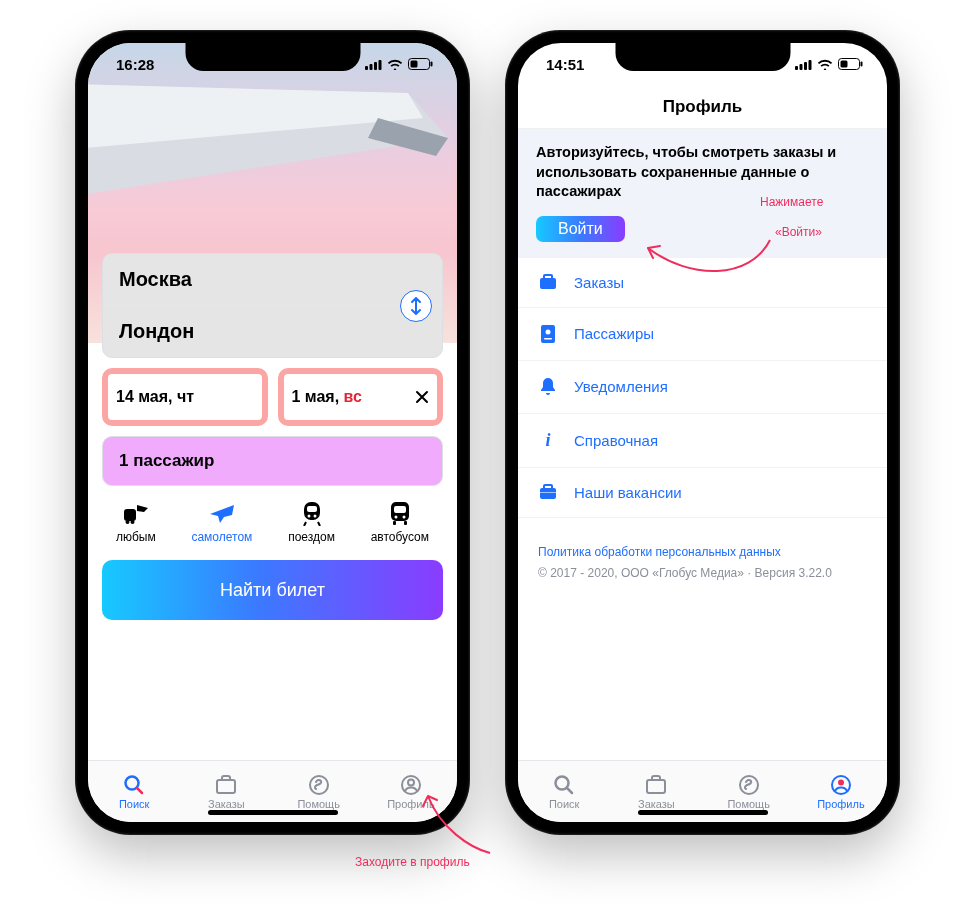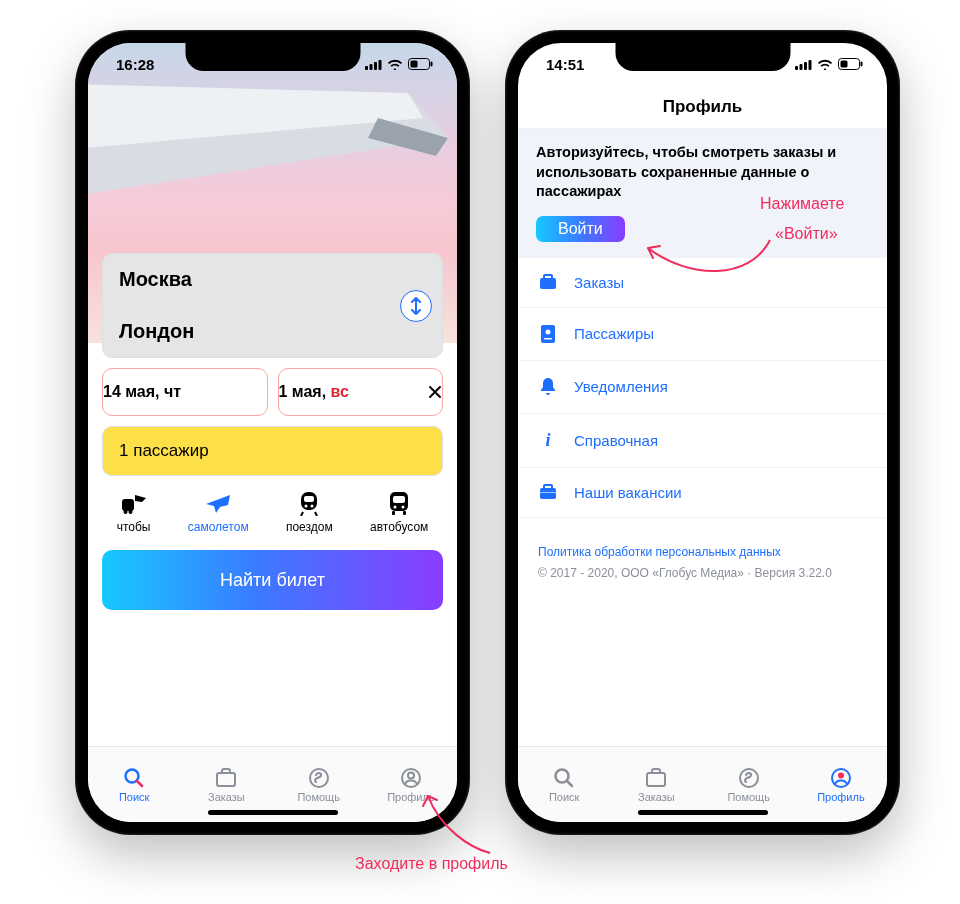--- a/index.html
+++ b/index.html
@@ -79,49 +79,49 @@
   .swap-btn {
     position: absolute; right: 10px; top: 50%; transform: translateY(-50%);
     width: 32px; height: 32px; border-radius: 50%;
     background: #fff; border: 1.5px solid #1f6fff;
     display: flex; align-items: center; justify-content: center;
   }
   .dates {
     display: flex; gap: 10px;
   }
   .date-box {
-    flex: 1; background: #fff; border: 1px solid #fca5a5; border-radius: 10px;
-    padding: 14px 0; font-size: 16px; font-weight: 700;
+    flex: 1; background: #fff; border: 6px solid #fca5a5; border-radius: 10px;
+    padding: 14px 8px; font-size: 16px; font-weight: 700;
     display: flex; align-items: center; justify-content: space-between;
   }
   .date-box .weekend { color: #e32636; }
   .pax-box {
-    background: #fde047; border: 1px solid #dcdfe4; border-radius: 10px;
-    padding: 14px 16px; font-size: 17px; font-weight: 400;
+    background: #f0abfc; border: 1px solid #dcdfe4; border-radius: 10px;
+    padding: 14px 16px; font-size: 17px; font-weight: 700;
   }
   .transport {
     display: flex; justify-content: space-around; align-items: flex-end;
     margin: 14px 10px 10px;
   }
   .transport .t {
     display: flex; flex-direction: column; align-items: center; gap: 4px;
     font-size: 12px;
   }
   .transport .t .ic { width: 30px; height: 26px; display:flex;align-items:center;justify-content:center;}
   .transport .t.active { color: #1f6fff; }
   .find-btn {
     margin: 6px 14px 14px;
     height: 60px; border-radius: 10px;
     background: linear-gradient(90deg,#17c9ff 0%, #3a7bff 45%, #8a3cff 100%);
     color: #fff; font-size: 18px; font-weight: 500;
     display: flex; align-items: center; justify-content: center;
   }
   .tabbar {
     margin-top: auto;
-    height: 76px;
+    height: 62px;
     border-top: 1px solid #e4e7ec;
     background: #fafafa;
     display: flex;
     text-align: right;
   }
   .tabbar .tab {
     flex: 1; display: flex; flex-direction: column;
     align-items: center; justify-content: center;
     gap: 2px; font-size: 11px; color: #8a8f99;
   }
@@ -158,21 +158,21 @@
   .menu .item .ic { width: 20px; display:flex;justify-content:center; }
   .footer-links {
     padding: 24px 20px 0; font-size: 12px; color: #8a8f99; line-height: 1.8;
   }
   .footer-links a { color: #1f6fff; text-decoration: none; }
 
   
   .annot {
     position: absolute;
     color: #ef2e5d;
-    font-size: 16px;
+    font-size: 12px;
     white-space: nowrap;
   }
   .annot-arrow { position: absolute; }
 </style>
 </head>
 <body>
 
 <div class="phone left">
   <div class="screen">
     <div class="notch"></div>
@@ -234,21 +234,21 @@
     <div class="transport">
       <div class="t">
         <span class="ic">
             <svg width="28" height="24" viewBox="0 0 28 24">
               <rect x="2" y="8" width="12" height="12" rx="3" fill="#000"></rect>
               <circle cx="5.5" cy="21" r="2" fill="#000"></circle>
               <circle cx="10.5" cy="21" r="2" fill="#000"></circle>
               <path d="M15 4l11 3-4 4-7-1z" fill="#000"></path>
             </svg>
           </span>
-        <span>чтобы</span>
+        <span>любым</span>
       </div>
       <div class="t active">
         <span class="ic">
             <svg width="28" height="24" viewBox="0 0 28 24">
               <path d="M26 4L2 13l8 2 2 7 4-6 8-2z" fill="#1f6fff"></path>
             </svg>
           </span>
         <span>самолетом</span>
       </div>
       <div class="t">

